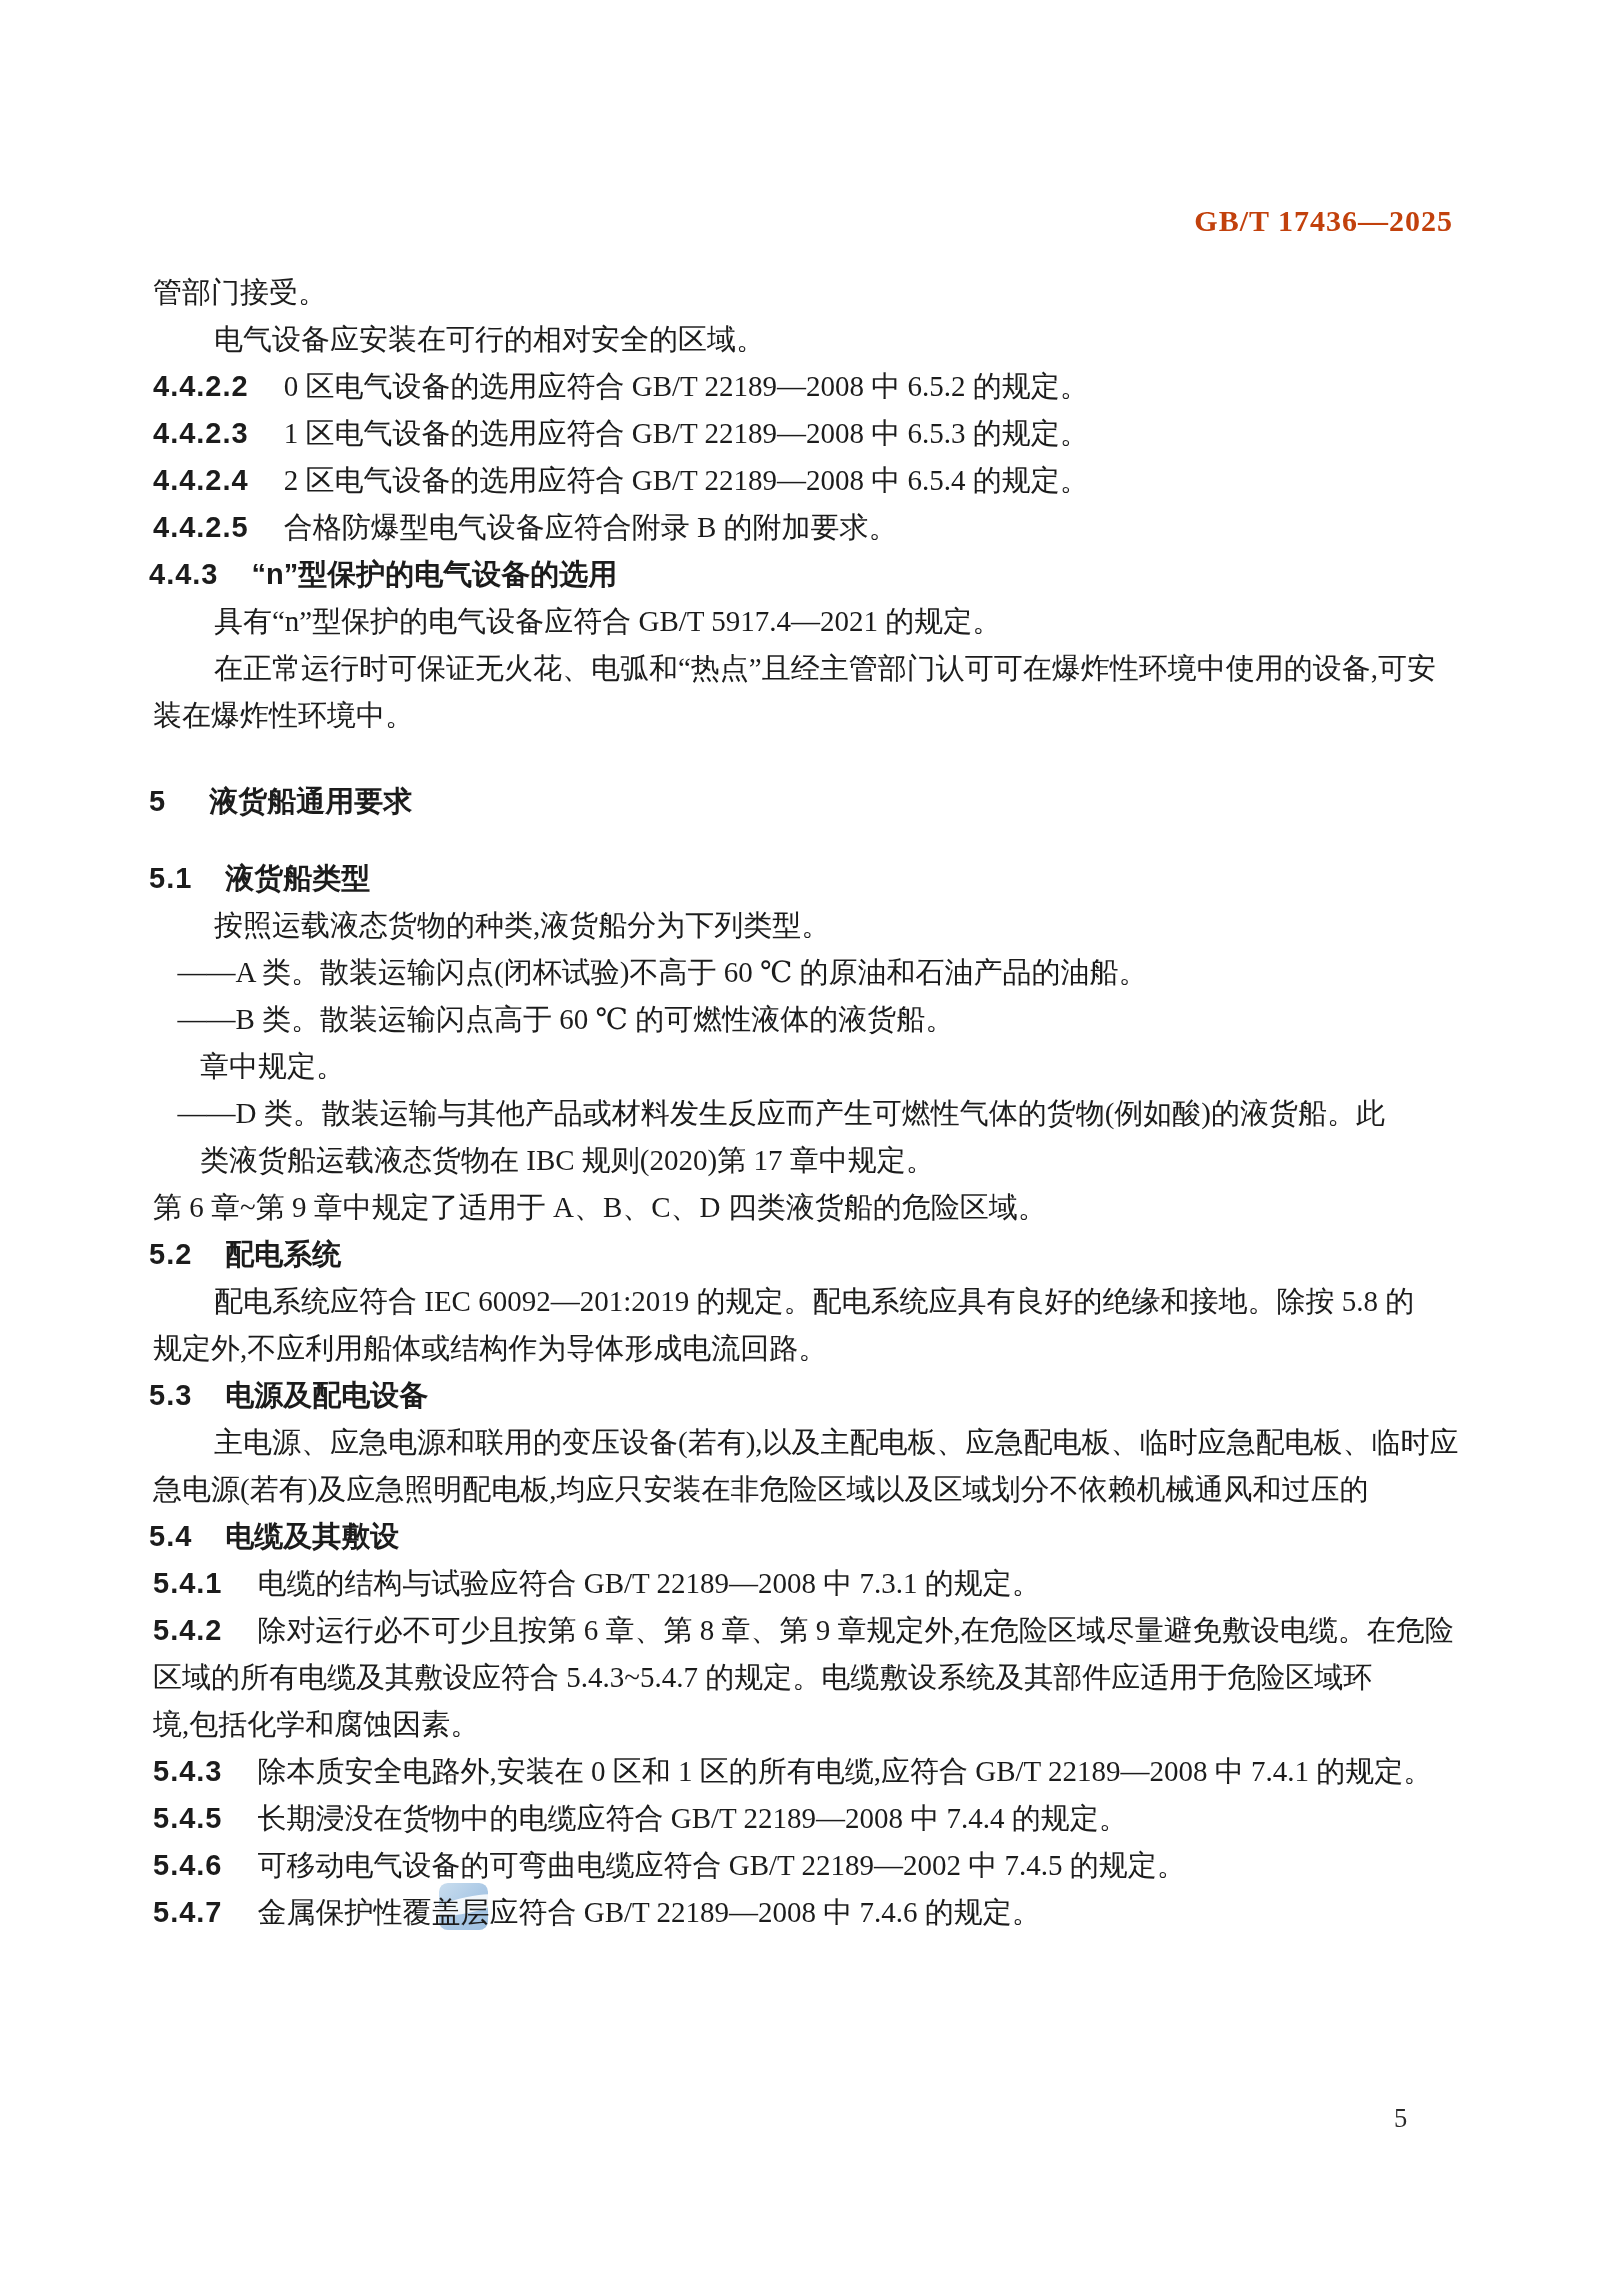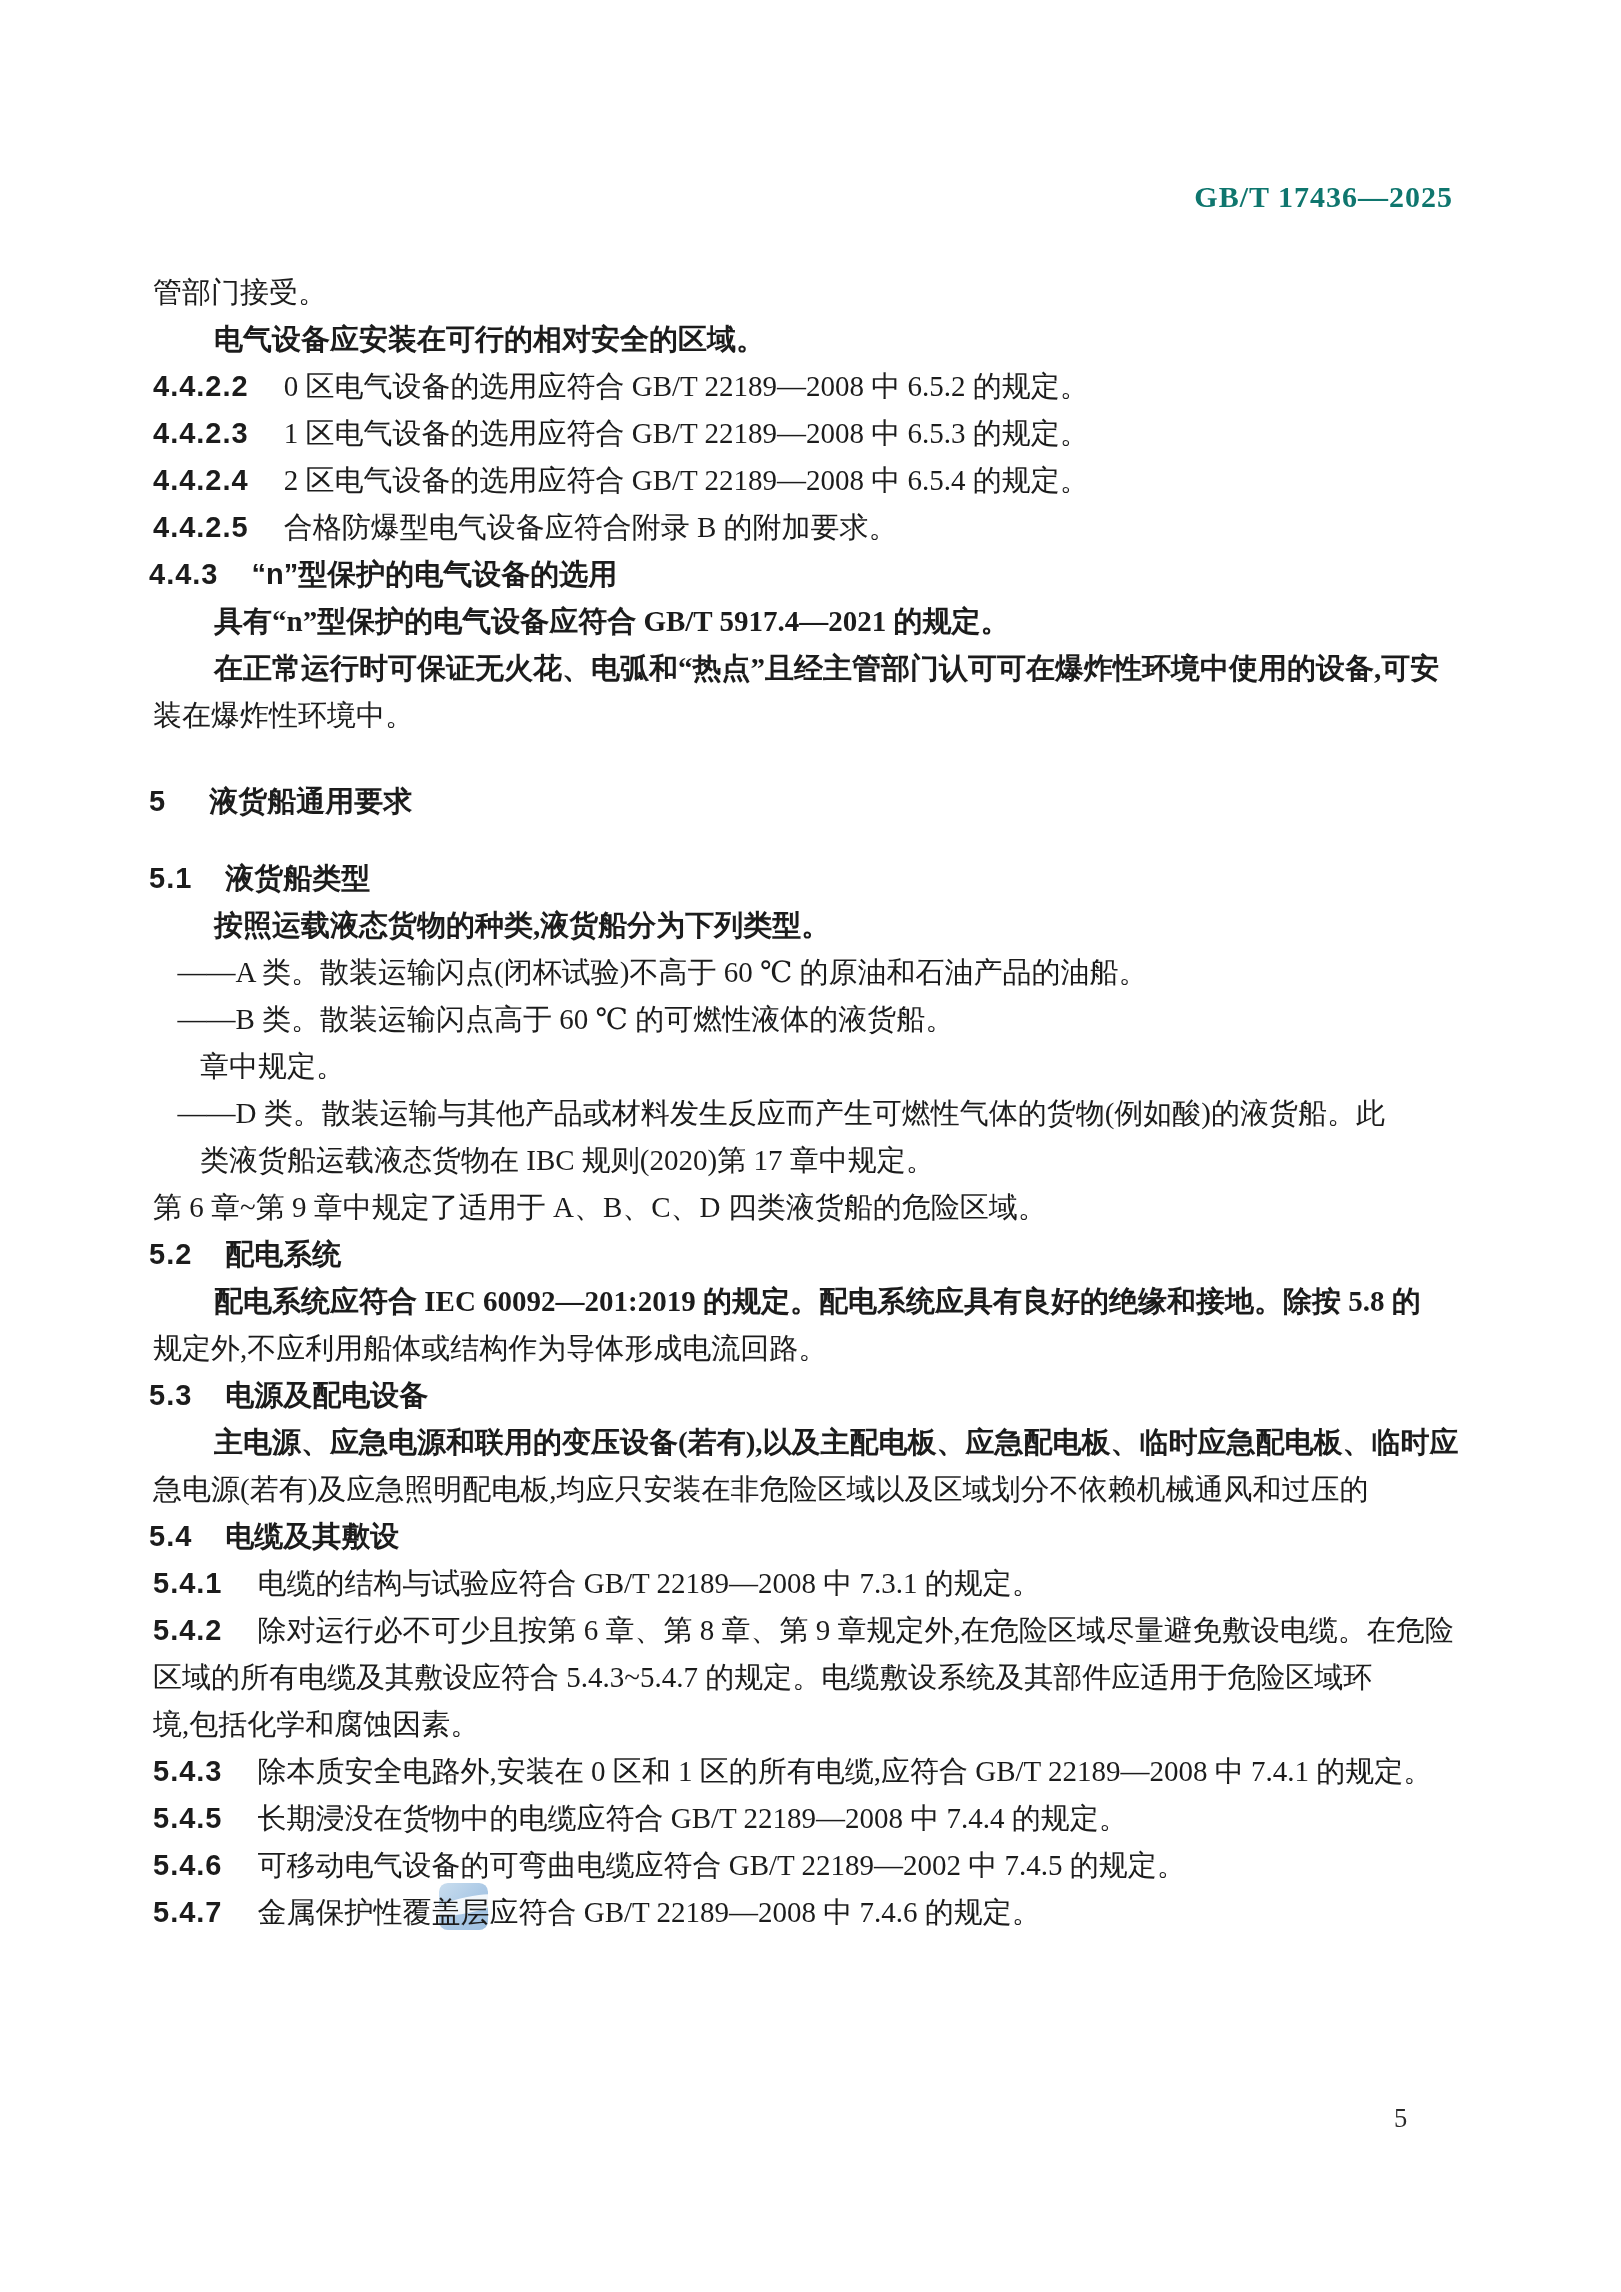--- a/index.html
+++ b/index.html
@@ -8,26 +8,26 @@
     background: #ffffff;
     position: relative;
     font-family: "Liberation Serif", "DejaVu Serif", serif;
     color: #1c1c1c;
     overflow: hidden;
   }
   .page { position: absolute; inset: 0; background: #ffffff; }
 
   .doc-header {
     position: absolute;
-    top: 180px; right: 168px;
+    top: 204px; right: 168px;
     font-family: "Liberation Serif", "DejaVu Serif", serif;
     font-weight: 700;
     font-size: 30px;
     letter-spacing: 1px;
-    color: #0f766e;
+    color: #c2410c;
     z-index: 3;
   }
 
   .doc-body {
     position: absolute;
     left: 149px; top: 267px;
     width: 1353px;
     z-index: 2;
     font-size: 29px;
   }
@@ -37,21 +37,21 @@
     min-height: 43px;
     white-space: nowrap;
     margin: 4px;
   }
   .line .num {
     font-family: "Liberation Sans", "DejaVu Sans", sans-serif;
     font-weight: 700;
     margin-right: 35px;
     letter-spacing: 1px;
   }
-  .kind-para   { padding-left: 61px; font-weight: bold; }
+  .kind-para   { padding-left: 61px; }
   .kind-dash   { padding-left: 24.5px; }
   .kind-dashcont { padding-left: 47px; }
 
   .kind-heading {
     margin: 4px 0;
     font-family: "Liberation Sans", "DejaVu Sans", sans-serif;
     font-weight: 700;
   }
   .kind-heading .num { margin-right: 33px; }
 

